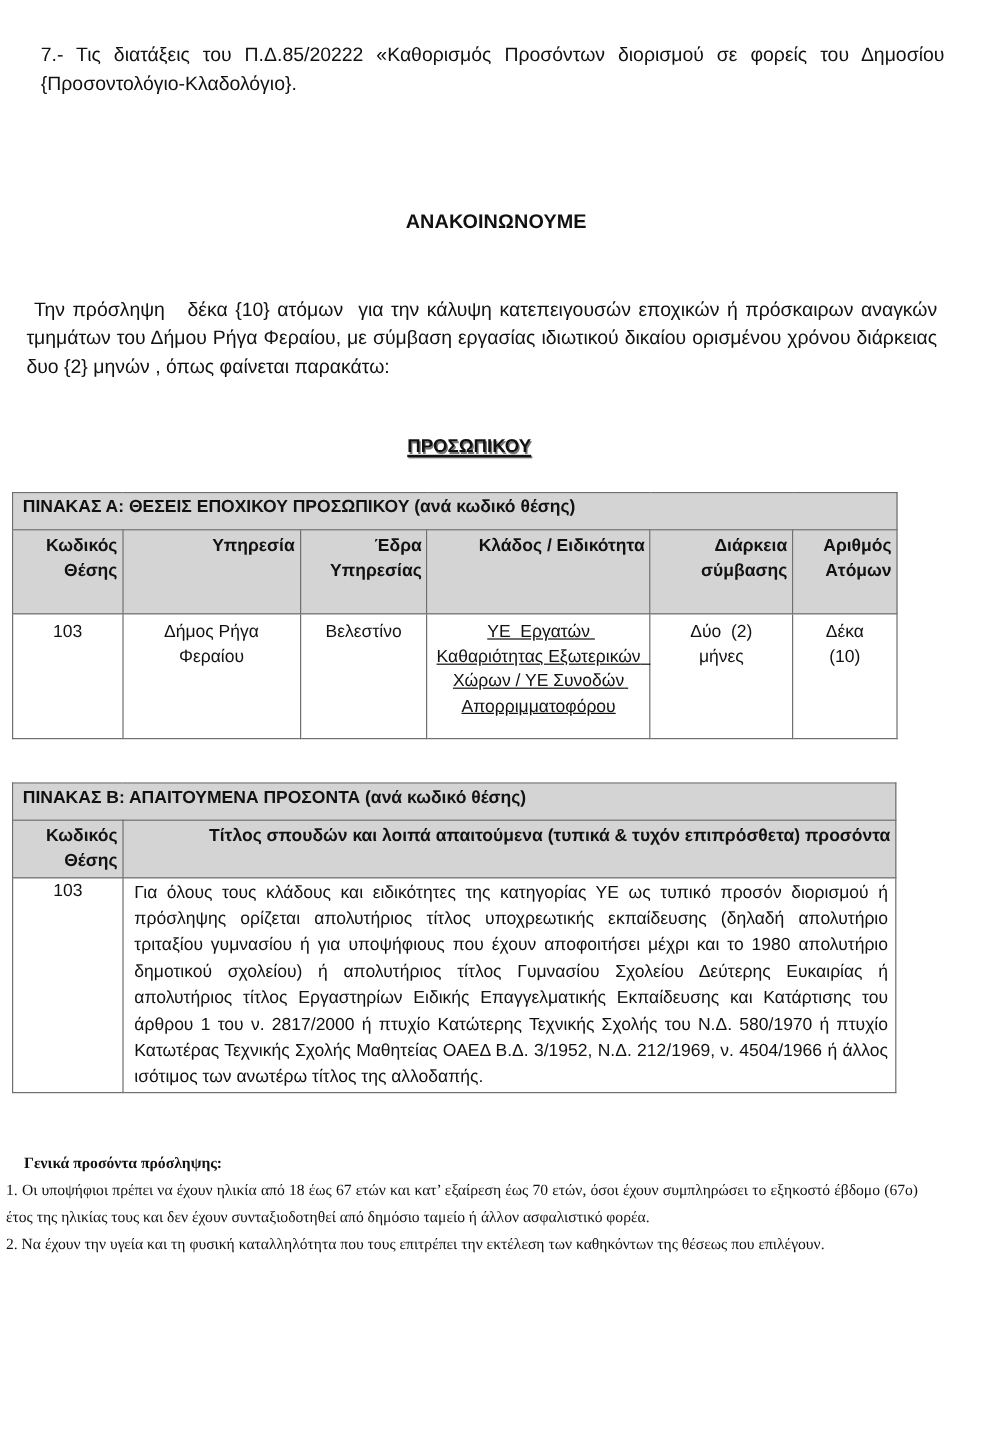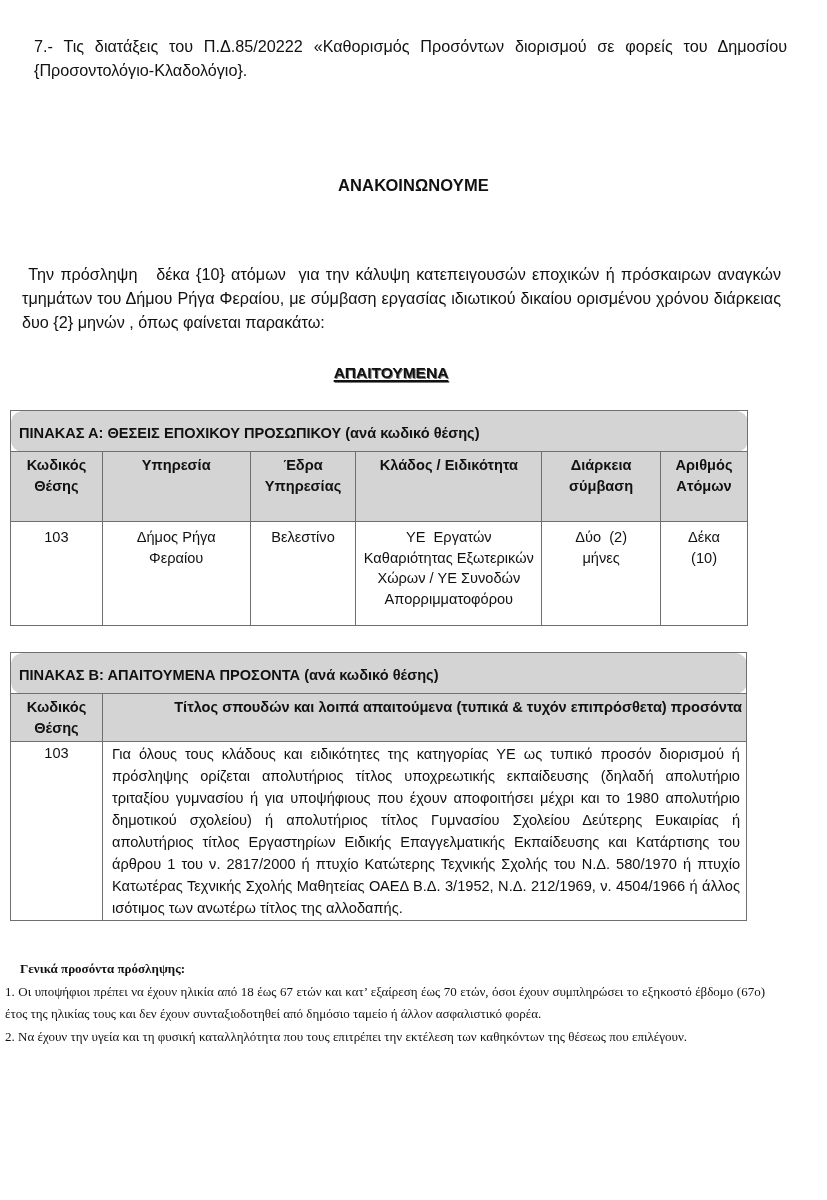--- a/index.html
+++ b/index.html
@@ -11,35 +11,35 @@
   .abs { position: absolute; }
   .p {
     font-size: 16.2px; line-height: 24px; text-align: justify;
     text-align-last: left;
   }
   #intro7 { left: 22px; top: 34px; width: 753px; margin-left: 12px; }
   #heading1 {
     left: 0; width: 827px; top: 176px; text-align: center;
     font-weight: bold; font-size: 16.5px; letter-spacing: 0.1px;
   }
-  #para1 { left: 22px; top: 262px; width: 759px; }
+  #para1 { left: 22px; top: 246px; width: 759px; }
   #heading2 {
     left: 0; width: 782px; top: 364px; text-align: center;
     font-weight: bold; font-size: 15.5px; text-decoration: underline;
     text-decoration-thickness: 2px; text-underline-offset: 2px;
     text-shadow: 1px 1px 0 #777;
   }
   table {
     border-collapse: collapse; position: absolute; left: 10px;
     font-size: 14.6px; line-height: 20.5px;
   }
   td, th { border: 1.3px solid #6f6f6f; vertical-align: top; padding: 0; }
   .gray { background: #d4d4d4; }
-  .caption-cell { font-weight: bold; text-align: left; padding: 12px 6px 6px 8px; height: 22px; border-radius: 12px; }
-  .hdr { font-weight: bold; text-align: center; padding: 3px 4px; }
+  .caption-cell { font-weight: bold; text-align: left; padding: 2px 6px 6px 8px; height: 22px; }
+  .hdr { font-weight: bold; text-align: right; padding: 3px 4px; }
   .cell { text-align: center; padding: 5px 4px 2px 4px; font-weight: normal; }
   #tableA { top: 410px; width: 738px; }
   #tableB { top: 652px; width: 737px; }
   .tb-body { text-align: justify; text-align-last: left; padding: 1px 6px 1px 9px; font-size: 14.6px; line-height: 22px; }
   .serif {
     font-family: "Liberation Serif", "DejaVu Serif", serif;
     font-size: 13px; line-height: 22.4px; text-align: justify; text-align-last: left;
   }
   #general-title { left: 20px; top: 958px; font-weight: bold; }
   #general-list { left: 5px; top: 981px; width: 760px; }
@@ -47,48 +47,48 @@
 </style>
 </head>
 <body>
 
 <div class="abs p" id="intro7">7.- Τις διατάξεις του Π.Δ.85/20222 «Καθορισμός Προσόντων διορισμού σε φορείς του Δημοσίου {Προσοντολόγιο-Κλαδολόγιο}.</div>
 
 <div class="abs" id="heading1">ΑΝΑΚΟΙΝΩΝΟΥΜΕ</div>
 
 <div class="abs p" id="para1" style="white-space: pre-wrap;"> Την πρόσληψη   δέκα {10} ατόμων  για την κάλυψη κατεπειγουσών εποχικών ή πρόσκαιρων αναγκών τμημάτων του Δήμου Ρήγα Φεραίου, με σύμβαση εργασίας ιδιωτικού δικαίου ορισμένου χρόνου διάρκειας δυο {2} μηνών , όπως φαίνεται παρακάτω:</div>
 
-<div class="abs" id="heading2">ΑΠΑΙΤΟΥΜΕΝΑ</div>
+<div class="abs" id="heading2">ΠΡΟΣΩΠΙΚΟΥ</div>
 
 <table id="tableA">
   <colgroup>
     <col style="width:92px">
       <col style="width:148px">
       <col style="width:106px">
     <col style="width:186px">
       <col style="width:119px">
       <col style="width:87px">
   </colgroup>
   <tbody>
       <tr class="gray">
     <td colspan="6" class="caption-cell">ΠΙΝΑΚΑΣ Α: ΘΕΣΕΙΣ ΕΠΟΧΙΚΟΥ ΠΡΟΣΩΠΙΚΟΥ (ανά κωδικό θέσης)</td>
   </tr>
   <tr class="gray" style="height:70px;">
     <th class="hdr">Κωδικός Θέσης</th>
     <th class="hdr">Υπηρεσία</th>
     <th class="hdr">Έδρα Υπηρεσίας</th>
     <th class="hdr">Κλάδος / Ειδικότητα</th>
-    <th class="hdr">Διάρκεια σύμβαση</th>
+    <th class="hdr">Διάρκεια σύμβασης</th>
     <th class="hdr">Αριθμός Ατόμων</th>
   </tr>
   <tr style="height:104px;">
     <td class="cell">103</td>
     <td class="cell" style="padding-left:22px;padding-right:22px;">Δήμος Ρήγα Φεραίου</td>
     <td class="cell">Βελεστίνο</td>
-    <td class="cell" style="white-space:pre-wrap;">ΥΕ  Εργατών Καθαριότητας Εξωτερικών  Χώρων / ΥΕ Συνοδών Απορριμματοφόρου</td>
+    <td class="cell" style="white-space:pre-wrap;text-decoration:underline;">ΥΕ  Εργατών Καθαριότητας Εξωτερικών  Χώρων / ΥΕ Συνοδών Απορριμματοφόρου</td>
     <td class="cell" style="white-space:pre-wrap;padding-left:26px;padding-right:26px;">Δύο  (2) μήνες</td>
     <td class="cell" style="padding-left:20px;padding-right:20px;">Δέκα (10)</td>
   </tr>
 </tbody>
   </table>
 
 <table id="tableB">
   <colgroup>
     <col style="width:92px">
       <col style="width:645px">

